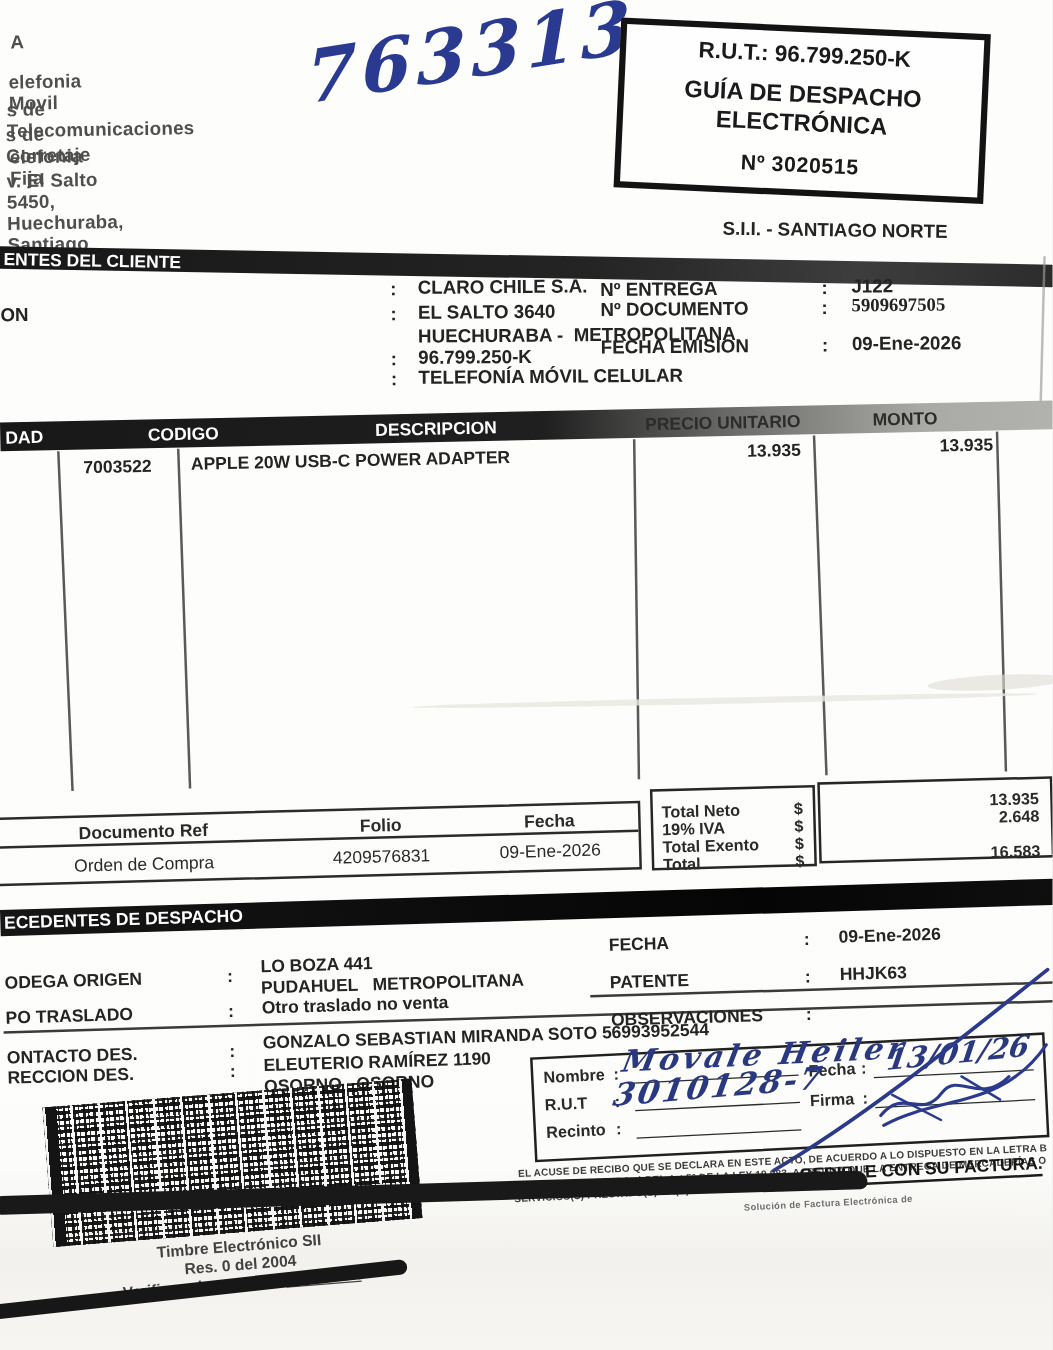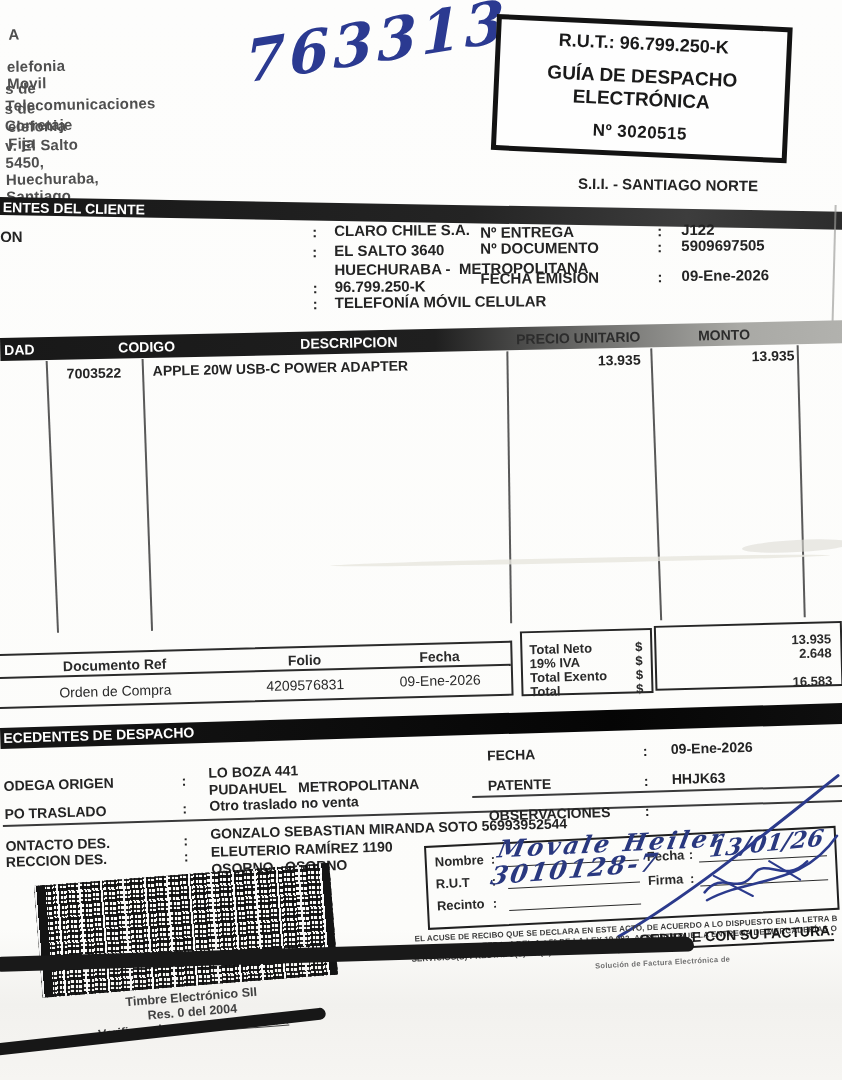--- a/index.html
+++ b/index.html
@@ -129,38 +129,38 @@
       <span>ELECTRÓNICA</span>
     </div>
     <div class="num">Nº 3020515</div>
   </div>
   <div class="abs sii">S.I.I. - SANTIAGO NORTE</div>
 
   <div class="abs bar bar-client">ENTES DEL CLIENTE</div>
   <div class="abs paper-edge"></div>
 
   <div class="abs" style="left:0;top:220px;width:842px;height:110px;transform:rotate(-.5deg);transform-origin:left top;">
-    <span class="cl-txt abs" style="left:0;top:8px;">ON</span>
+    <span class="cl-txt abs" style="left:0;top:24px;">ON</span>
 
     <span class="cl-txt abs" style="left:312px;top:6px;">:</span>
     <span class="cl-txt abs pre" style="left:334px;top:5px;">CLARO CHILE S.A.</span>
     <span class="cl-txt abs" style="left:312px;top:26px;">:</span>
     <span class="cl-txt abs pre" style="left:334px;top:25px;">EL SALTO 3640</span>
     <span class="cl-txt abs pre" style="left:334px;top:44px;">HUECHURABA -  METROPOLITANA</span>
     <span class="cl-txt abs" style="left:312px;top:62px;">:</span>
     <span class="cl-txt abs pre" style="left:334px;top:61px;">96.799.250-K</span>
     <span class="cl-txt abs" style="left:312px;top:78px;">:</span>
     <span class="cl-txt abs pre" style="left:334px;top:77px;">TELEFONÍA MÓVIL CELULAR</span>
 
     <span class="cl-txt abs" style="left:480px;top:8px;">Nº ENTREGA</span>
     <span class="cl-txt abs" style="left:657px;top:8px;">:</span>
     <span class="cl-txt abs" style="left:681px;top:7px;">J122</span>
     <span class="cl-txt abs" style="left:480px;top:24px;">Nº DOCUMENTO</span>
     <span class="cl-txt abs" style="left:657px;top:24px;">:</span>
-    <span class="cl-txt abs" style="left:681px;top:23px;">5909697505</span>
+    <span class="cl-txt abs" style="left:681px;top:23px;font-family:Liberation Serif, serif;">5909697505</span>
     <span class="cl-txt abs" style="left:480px;top:54px;">FECHA EMISION</span>
     <span class="cl-txt abs" style="left:657px;top:54px;">:</span>
     <span class="cl-txt abs" style="left:681px;top:53px;">09-Ene-2026</span>
   </div>
 
   <div class="abs items-wrap">
     <div class="items-bar">
       <span style="left:4px;color:#fff;">DAD</span>
       <span style="left:118px;color:#fff;">CODIGO</span>
       <span style="left:300px;color:#fdfdfd;">DESCRIPCION</span>

